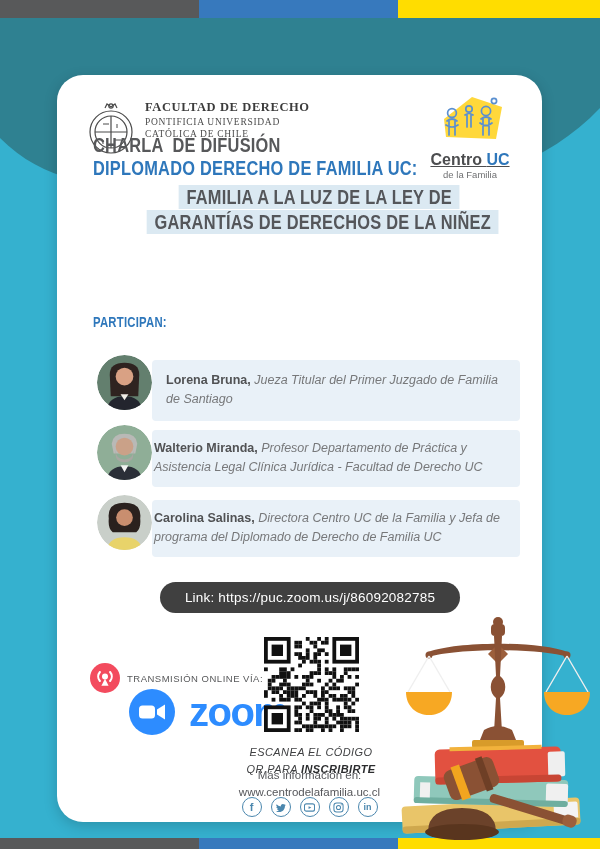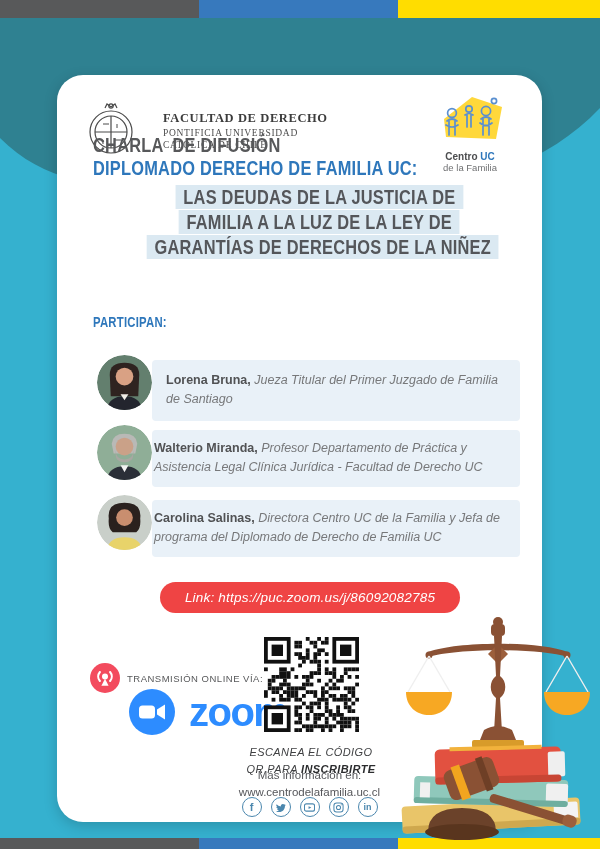--- a/index.html
+++ b/index.html
@@ -20,26 +20,26 @@
   .seg-yellow { flex:1; background:#ffdd00; }
 
   
   .card {
     position:absolute; left:57px; top:75px; width:485px; height:747px;
     background:#ffffff; border-radius:26px; z-index:2;
     box-shadow:0 4px 14px rgba(0,0,0,.18);
   }
 
   
-  .faculty { position:absolute; left:28px; top:25px; display:flex; align-items:center; gap:26px; }
+  .faculty { position:absolute; left:28px; top:25px; display:flex; gap:8px; }
   .faculty-text { font-family:"Liberation Serif", serif; color:#3c3c3c; }
   .faculty-text .l1 { font-size:12.5px; font-weight:bold; letter-spacing:.6px; }
   .faculty-text .l2, .faculty-text .l3 { font-size:9.5px; letter-spacing:.7px; margin-top:2px; color:#4c4c4c; }
   .centro { position:absolute; right:24px; top:16px; width:96px; text-align:center; }
-  .centro-words { font-size:10px; font-weight:bold; color:#4c4d4f; line-height:1.1; }
+  .centro-words { font-size:16px; font-weight:bold; color:#4c4d4f; line-height:1.1;text-decoration:underline; }
   .centro-words .uc { color:#2e77bb; }
   .centro-sub { font-size:9.5px; color:#6f7072; }
 
   
   .cond { display:inline-block; font-weight:bold; transform:scaleX(.78); transform-origin:left center; letter-spacing:.3px; white-space:pre; }
   .cond-c { display:inline-block; font-weight:bold; transform:scaleX(.78); transform-origin:center center; letter-spacing:.3px; white-space:pre; }
 
   .kicker { position:absolute; left:36px; top:58px; font-size:21px; color:#57585a; }
   .program { position:absolute; left:36px; top:81px; font-size:21px; color:#2e77bb; }
 
@@ -57,22 +57,22 @@
   .speaker { position:absolute; left:40px; width:425px; }
   .sp1 { top:280px; } .sp2 { top:350px; } .sp3 { top:420px; }
   .avatar { position:absolute; left:0; top:0; width:55px; height:55px; border-radius:50%; overflow:hidden; }
   .sp-box { position:absolute; left:55px; top:5px; width:368px; background:#e9f1f8; border-radius:4px; padding:9px 2px; }
   .sp-box p { font-size:12.5px; line-height:1.55; color:#77787a; }
   .sp-name { font-weight:bold; font-style:normal; color:#515254;text-align:right; }
   .sp-role { font-style:italic; }
   .sp1 .sp-box { padding:11px 14px; }
 
   
-  .pill { position:absolute; left:103px; top:507px; width:300px; height:31px; background:#ef4444;
-          border-radius:16px; color:#fff; font-size:13.5px; display:flex; align-items:center; justify-content:center; letter-spacing:.2px;font-style:italic; }
+  .pill { position:absolute; left:103px; top:507px; width:300px; height:31px; background:#404040;
+          border-radius:16px; color:#fff; font-size:13.5px; display:flex; align-items:center; justify-content:center; letter-spacing:.2px; }
 
   
   .live-row { position:absolute; left:33px; top:588px; display:flex; align-items:center; gap:7px; }
   .live-label { font-size:9.5px; color:#57585a; letter-spacing:.5px; }
   .zoom-logo { position:absolute; left:72px; top:614px; display:flex; align-items:center;gap:12px; }
   .zoom-word { font-size:40px; font-weight:bold; color:#2d8cff; letter-spacing:-1.5px; margin-left:2px; line-height:1; }
 
   
   .qr-wrap { position:absolute; left:163px; right:140px; top:562px; text-align:center; }
   .qr-caption { margin-top:8px; font-size:11px; color:#3f4042; letter-spacing:.4px; line-height:1.5;font-style:italic; }
@@ -139,21 +139,20 @@
       </g>
     </svg>
     <div class="centro-words"><span>Centro </span><span class="uc">UC</span></div>
     <div class="centro-sub">de la Familia</div>
   </div>
 
   <div class="kicker"><span class="cond">CHARLA  DE DIFUSIÓN</span></div>
   <div class="program"><span class="cond">DIPLOMADO DERECHO DE FAMILIA UC:</span></div>
 
   <div class="title-wrap">
-    <div class="title-line"><span class="cond-c hl">LAS DEUDAS DE LA JUSTICIA DE</span></div>
     <div class="title-line"><span class="cond-c hl">FAMILIA A LA LUZ DE LA LEY DE</span></div>
     <div class="title-line"><span class="cond-c hl">GARANTÍAS DE DERECHOS DE LA NIÑEZ</span></div>
   </div>
 
 
   <div class="participan"><span class="cond">PARTICIPAN:</span></div>
 
   <div class="speaker sp1">
     <div class="avatar">
       <svg width="55" height="55" viewBox="0 0 56 56">

